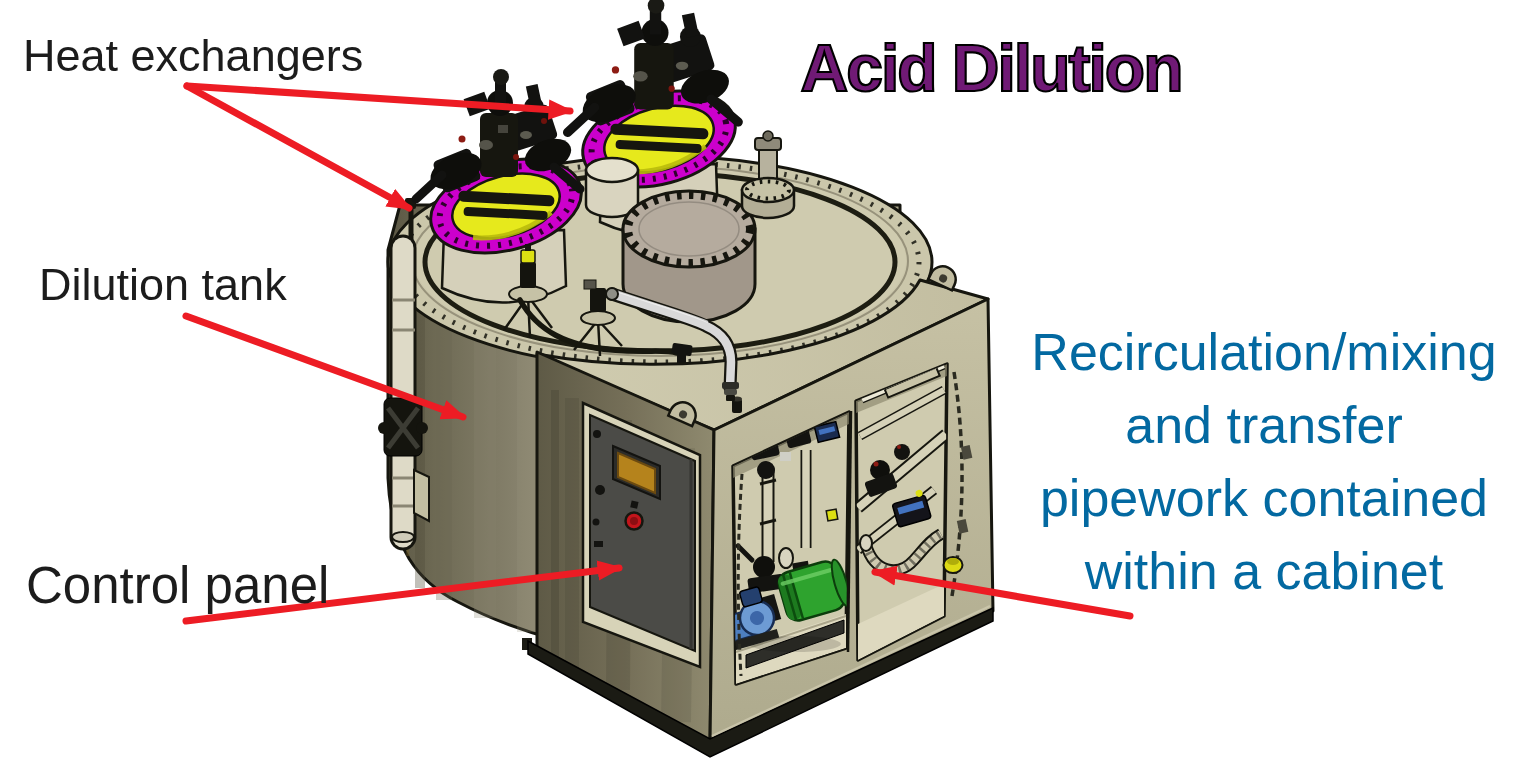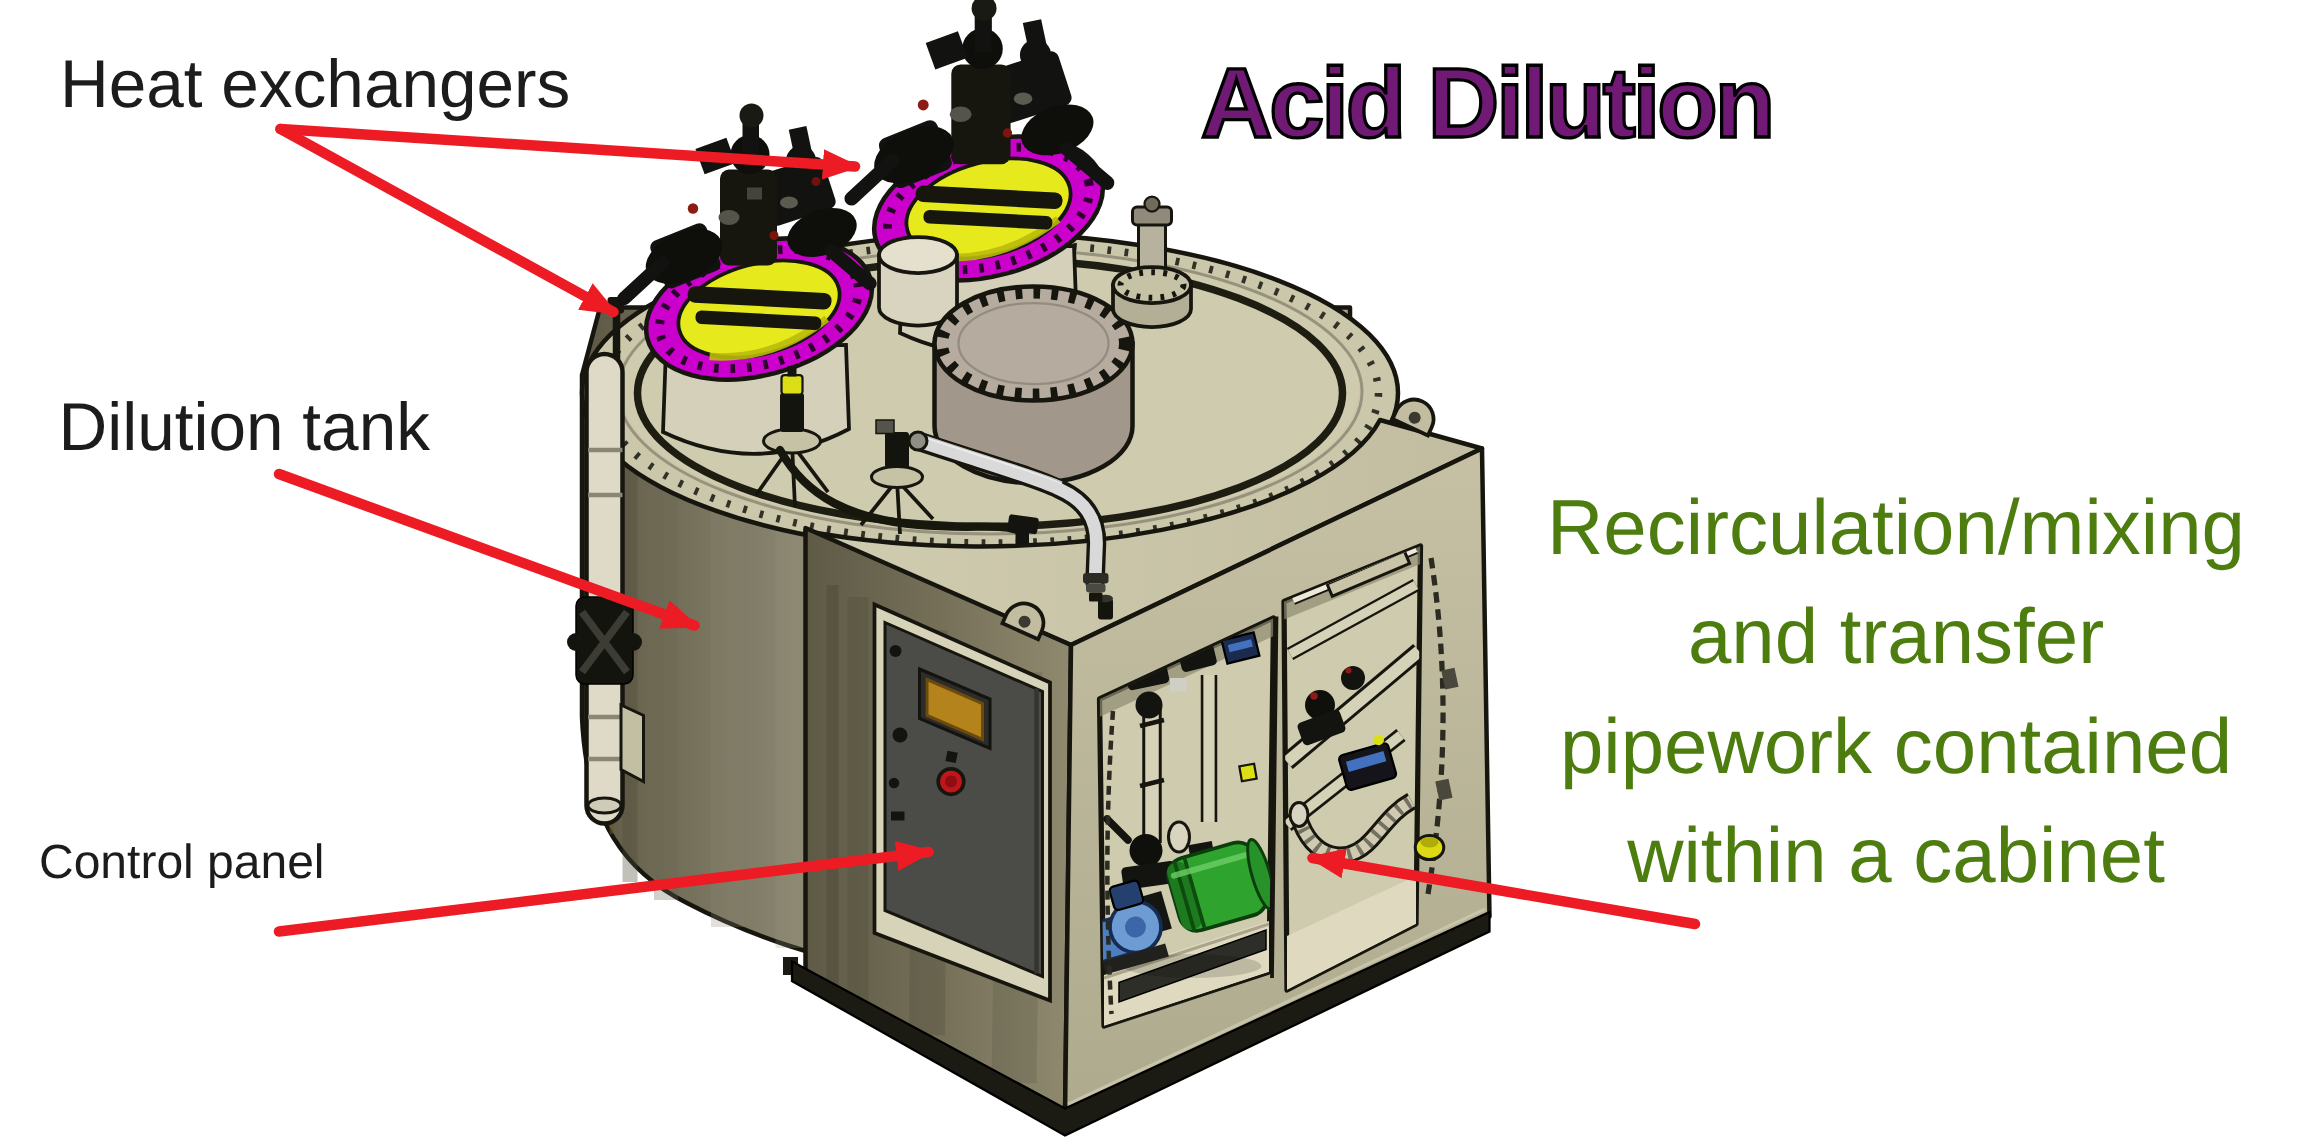--- a/index.html
+++ b/index.html
@@ -2,28 +2,28 @@
 <html style="--arrow-red: #ED1C24; --flange-magenta: #CC00CC; --flange-yellow: #E6E91C; --pump-green: #2EA32E; --pump-blue: #6D9BD4; --tank-beige: #CBC7AB; --cabinet-olive: #8D8970; --text-black: #1A1A1A;"><head>
 <meta charset="utf-8">
 <style>
   html,body{margin:0;padding:0;background:#ffffff;}
   body{width:1536px;height:765px;position:relative;overflow:hidden;
        font-family:"Liberation Sans",sans-serif;}
   .stage{position:absolute;inset:0;}
   svg{position:absolute;left:0;top:0;}
   .lbl{position:absolute;color:#1c1c1c;white-space:nowrap;
        font-family:"Liberation Sans",sans-serif;}
-  .lbl-heat{left:40px;top:30px;font-size:45px;}
+  .lbl-heat{left:23px;top:30px;font-size:45px;}
   .lbl-tank{left:18px;top:259px;font-size:45px;margin-left:21px;}
-  .lbl-panel{left:26px;top:556px;font-size:32px;}
+  .lbl-panel{left:26px;top:556px;font-size:51px;}
   .title{position:absolute;left:691px;top:24px;width:600px;text-align:center;
          color:#701a75;font-size:66px;font-weight:800;letter-spacing:-2px;
          line-height:88px;-webkit-text-stroke:2.2px #000;}
   .bunded{position:absolute;left:994px;top:316px;width:540px;text-align:center;
-          color:#4d7c0f;font-size:52px;line-height:73px;}
+          color:#0369a1;font-size:52px;line-height:73px;}
   .bunded div{white-space:nowrap;}
 </style>
 </head>
 <body>
 
 <div class="stage">
 
 <svg width="1536" height="765" viewBox="0 0 1536 765">
   <defs>
     <linearGradient id="tankGrad" x1="0" y1="0" x2="1" y2="0">

